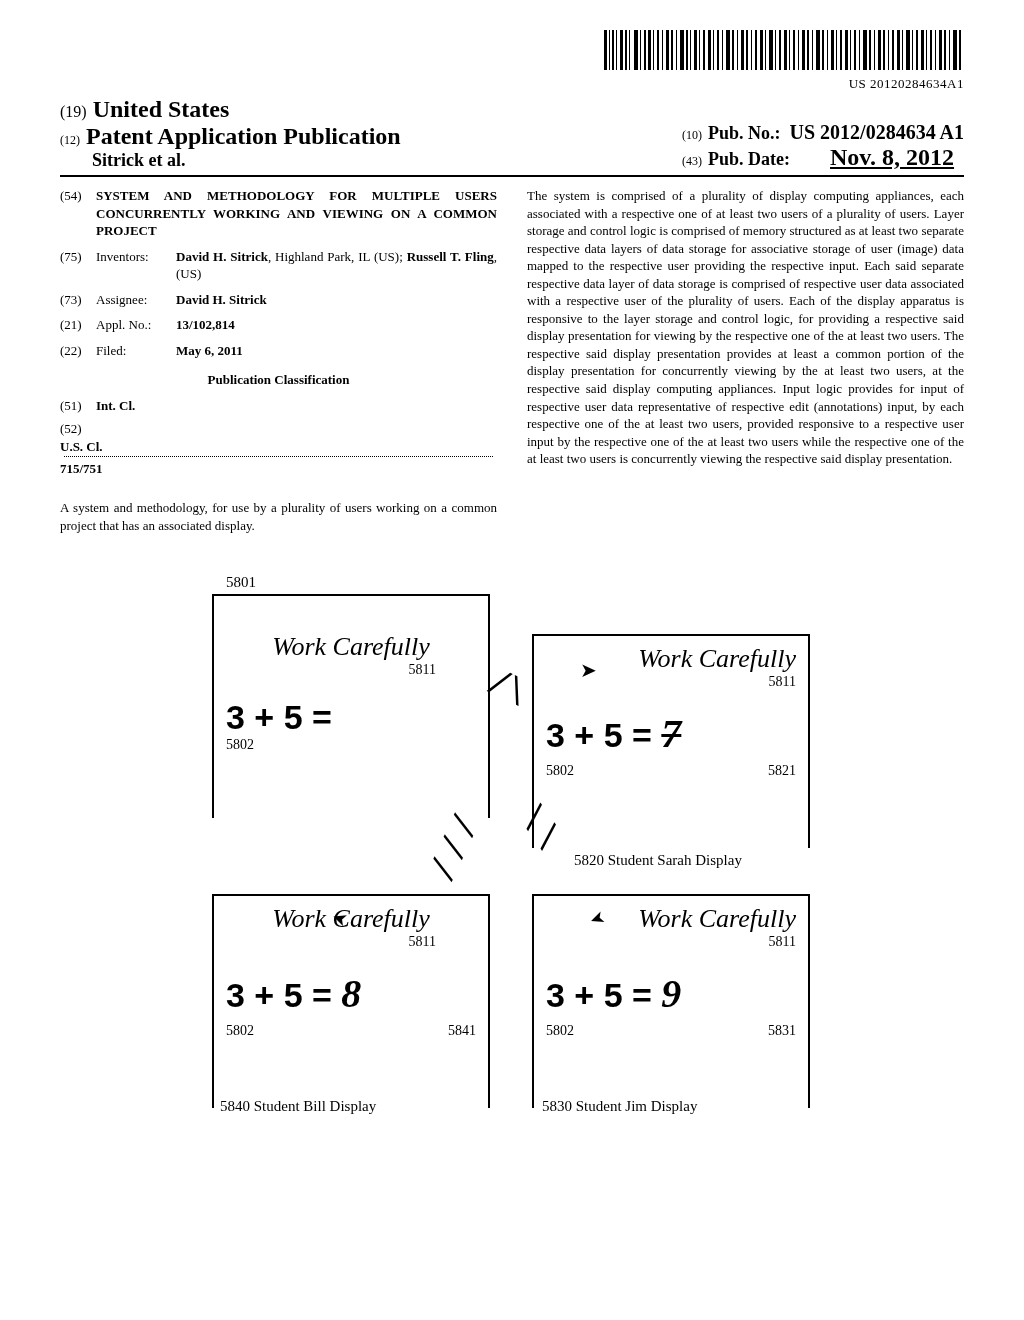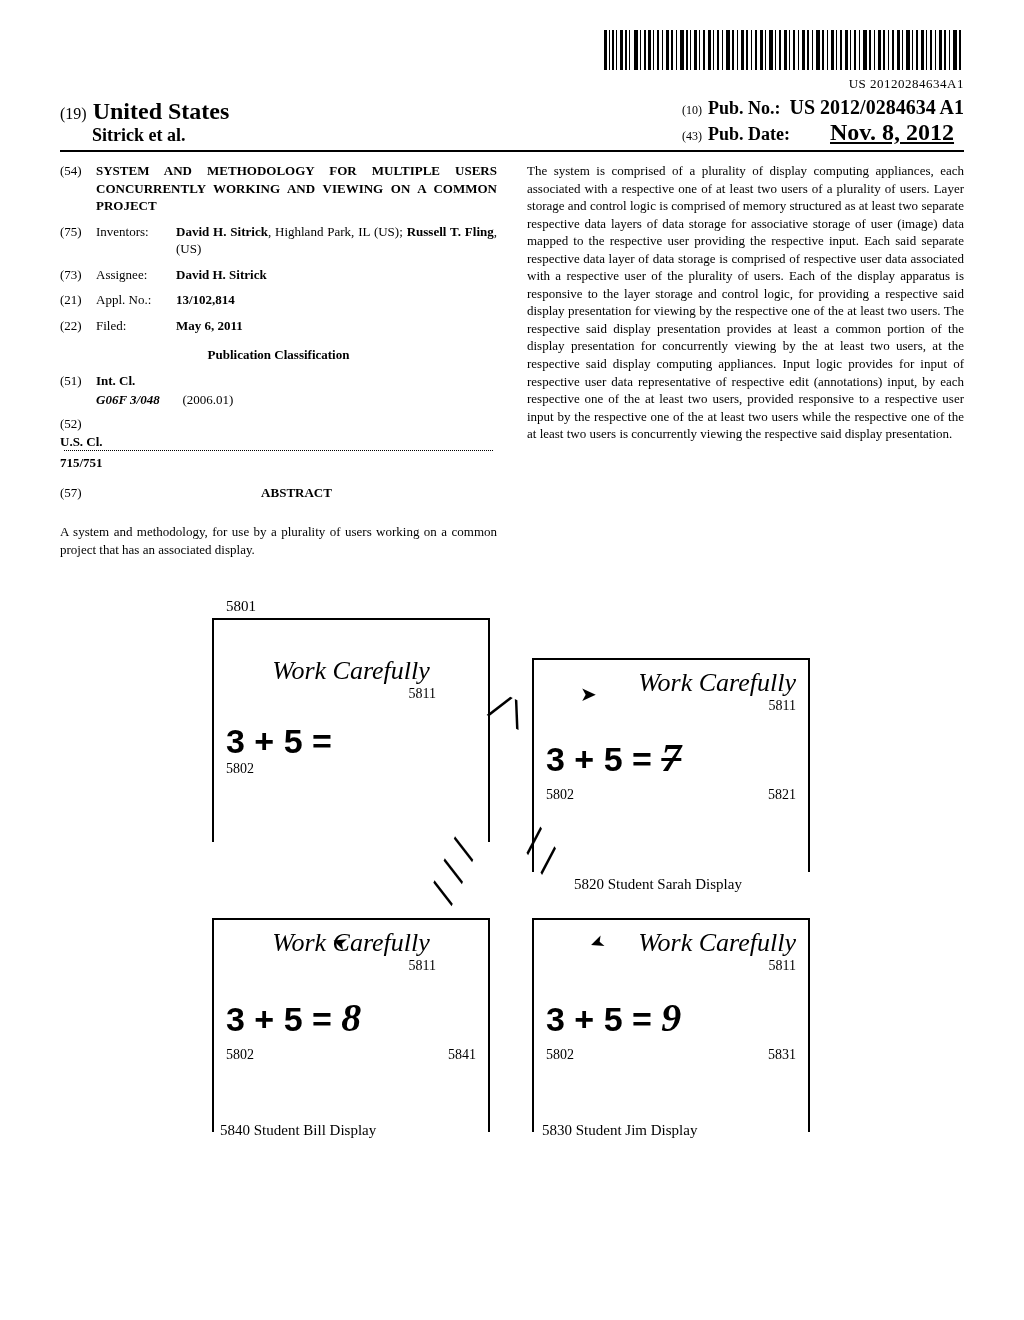--- a/index.html
+++ b/index.html
@@ -148,20 +148,21 @@
             <rect x="355" y="0" width="2" height="40"></rect>
         </g>
       </svg>
     </div>
     <div class="barcode-text">US 20120284634A1</div>
   </div>
 
   <div class="header-row">
     <div class="header-left">
       <div class="hl-line1"><small>(19)</small><span>United States</span></div>
+      <div class="hl-line2"><small>(12)</small><span>Patent Application Publication</span></div>
       <div class="hl-line3">Sitrick et al.</div>
     </div>
     <div class="header-right">
       <div class="hr-line"><small>(10)</small><span class="hr-label">Pub. No.:</span> &nbsp;<span class="hr-value">US 2012/0284634 A1</span></div>
       <div class="hr-line"><small>(43)</small><span class="hr-label">Pub. Date:</span><span class="hr-date">Nov. 8, 2012</span></div>
     </div>
   </div>
 
   <div class="columns">
     <div class="col">
@@ -187,30 +188,25 @@
       <div class="biblio-row">
         <div class="bib-num">(22)</div>
         <div class="bib-label">Filed:</div>
         <div class="bib-val bold">May 6, 2011</div>
       </div>
       <div class="pub-class">Publication Classification</div>
       <div class="biblio-row" style="margin-bottom:2px">
         <div class="bib-num">(51)</div>
         <div class="bold">Int. Cl.</div>
       </div>
-      <div class="intcl-row"><span class="bold" style="font-style:italic">G06F 3/048</span> &nbsp;&nbsp;&nbsp;&nbsp;&nbsp;&nbsp;<span>(2006.01)</span></div>
       <div class="uscl-row">
         <div class="bib-num">(52)</div>
         <div class="bold">U.S. Cl.</div>
         <div class="dots"></div>
         <div class="bold">715/751</div>
-      </div>
-      <div style="display:flex; margin-top:12px">
-        <div class="bib-num">(57)</div>
-        <div class="abstract-head" style="flex:1; margin:0">ABSTRACT</div>
       </div>
       <div class="abstract-text" style="margin-top:22px">A system and methodology, for use by a plurality of users working on a common project that has an associated display.</div>
     </div>
 
     <div class="col">
       <div class="abstract-text">The system is comprised of a plurality of display computing appliances, each associated with a respective one of at least two users of a plurality of users. Layer storage and control logic is comprised of memory structured as at least two separate respective data layers of data storage for associative storage of user (image) data mapped to the respective user providing the respective input. Each said separate respective data layer of data storage is comprised of respective user data associated with a respective user of the plurality of users. Each of the display apparatus is responsive to the layer storage and control logic, for providing a respective said display presentation for viewing by the respective one of the at least two users. The respective said display presentation provides at least a common portion of the display presentation for concurrently viewing by the at least two users, at the respective said display computing appliances. Input logic provides for input of respective user data representative of respective edit (annotations) input, by each respective one of the at least two users, provided responsive to a respective user input by the respective one of the at least two users while the respective one of the at least two users is concurrently viewing the respective said display presentation.</div>
     </div>
   </div>
 
   <div class="figure-area">

